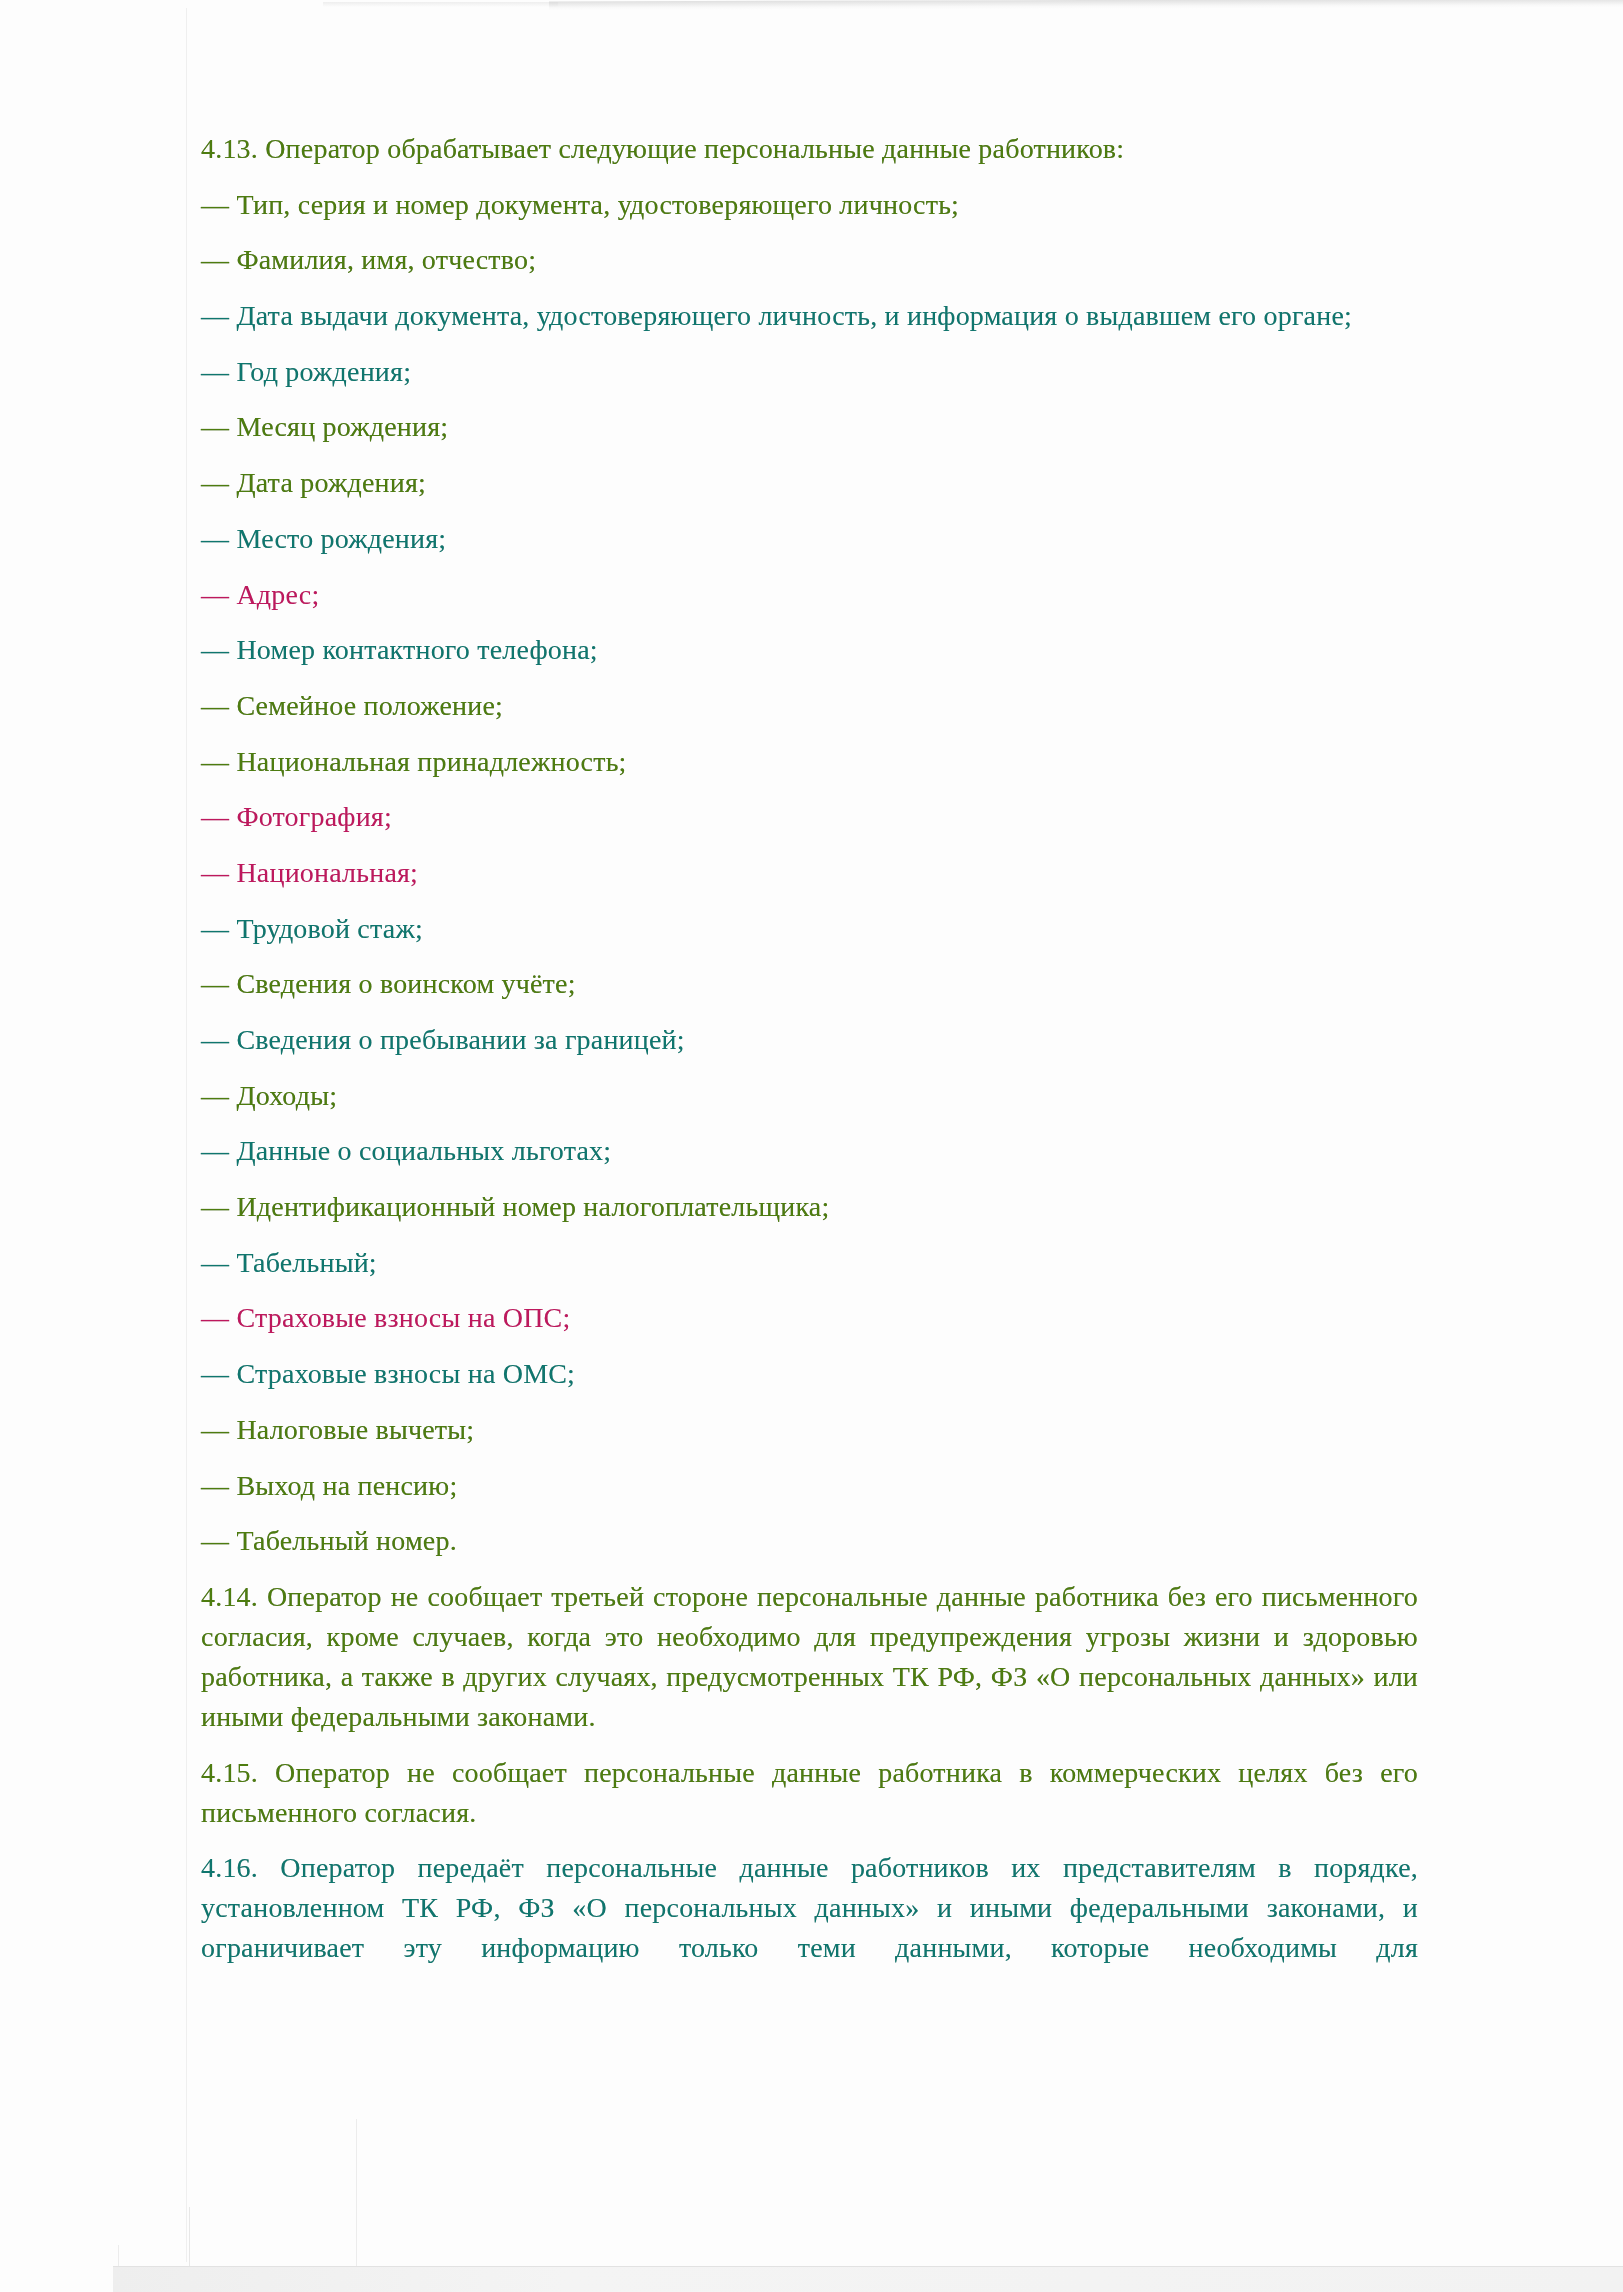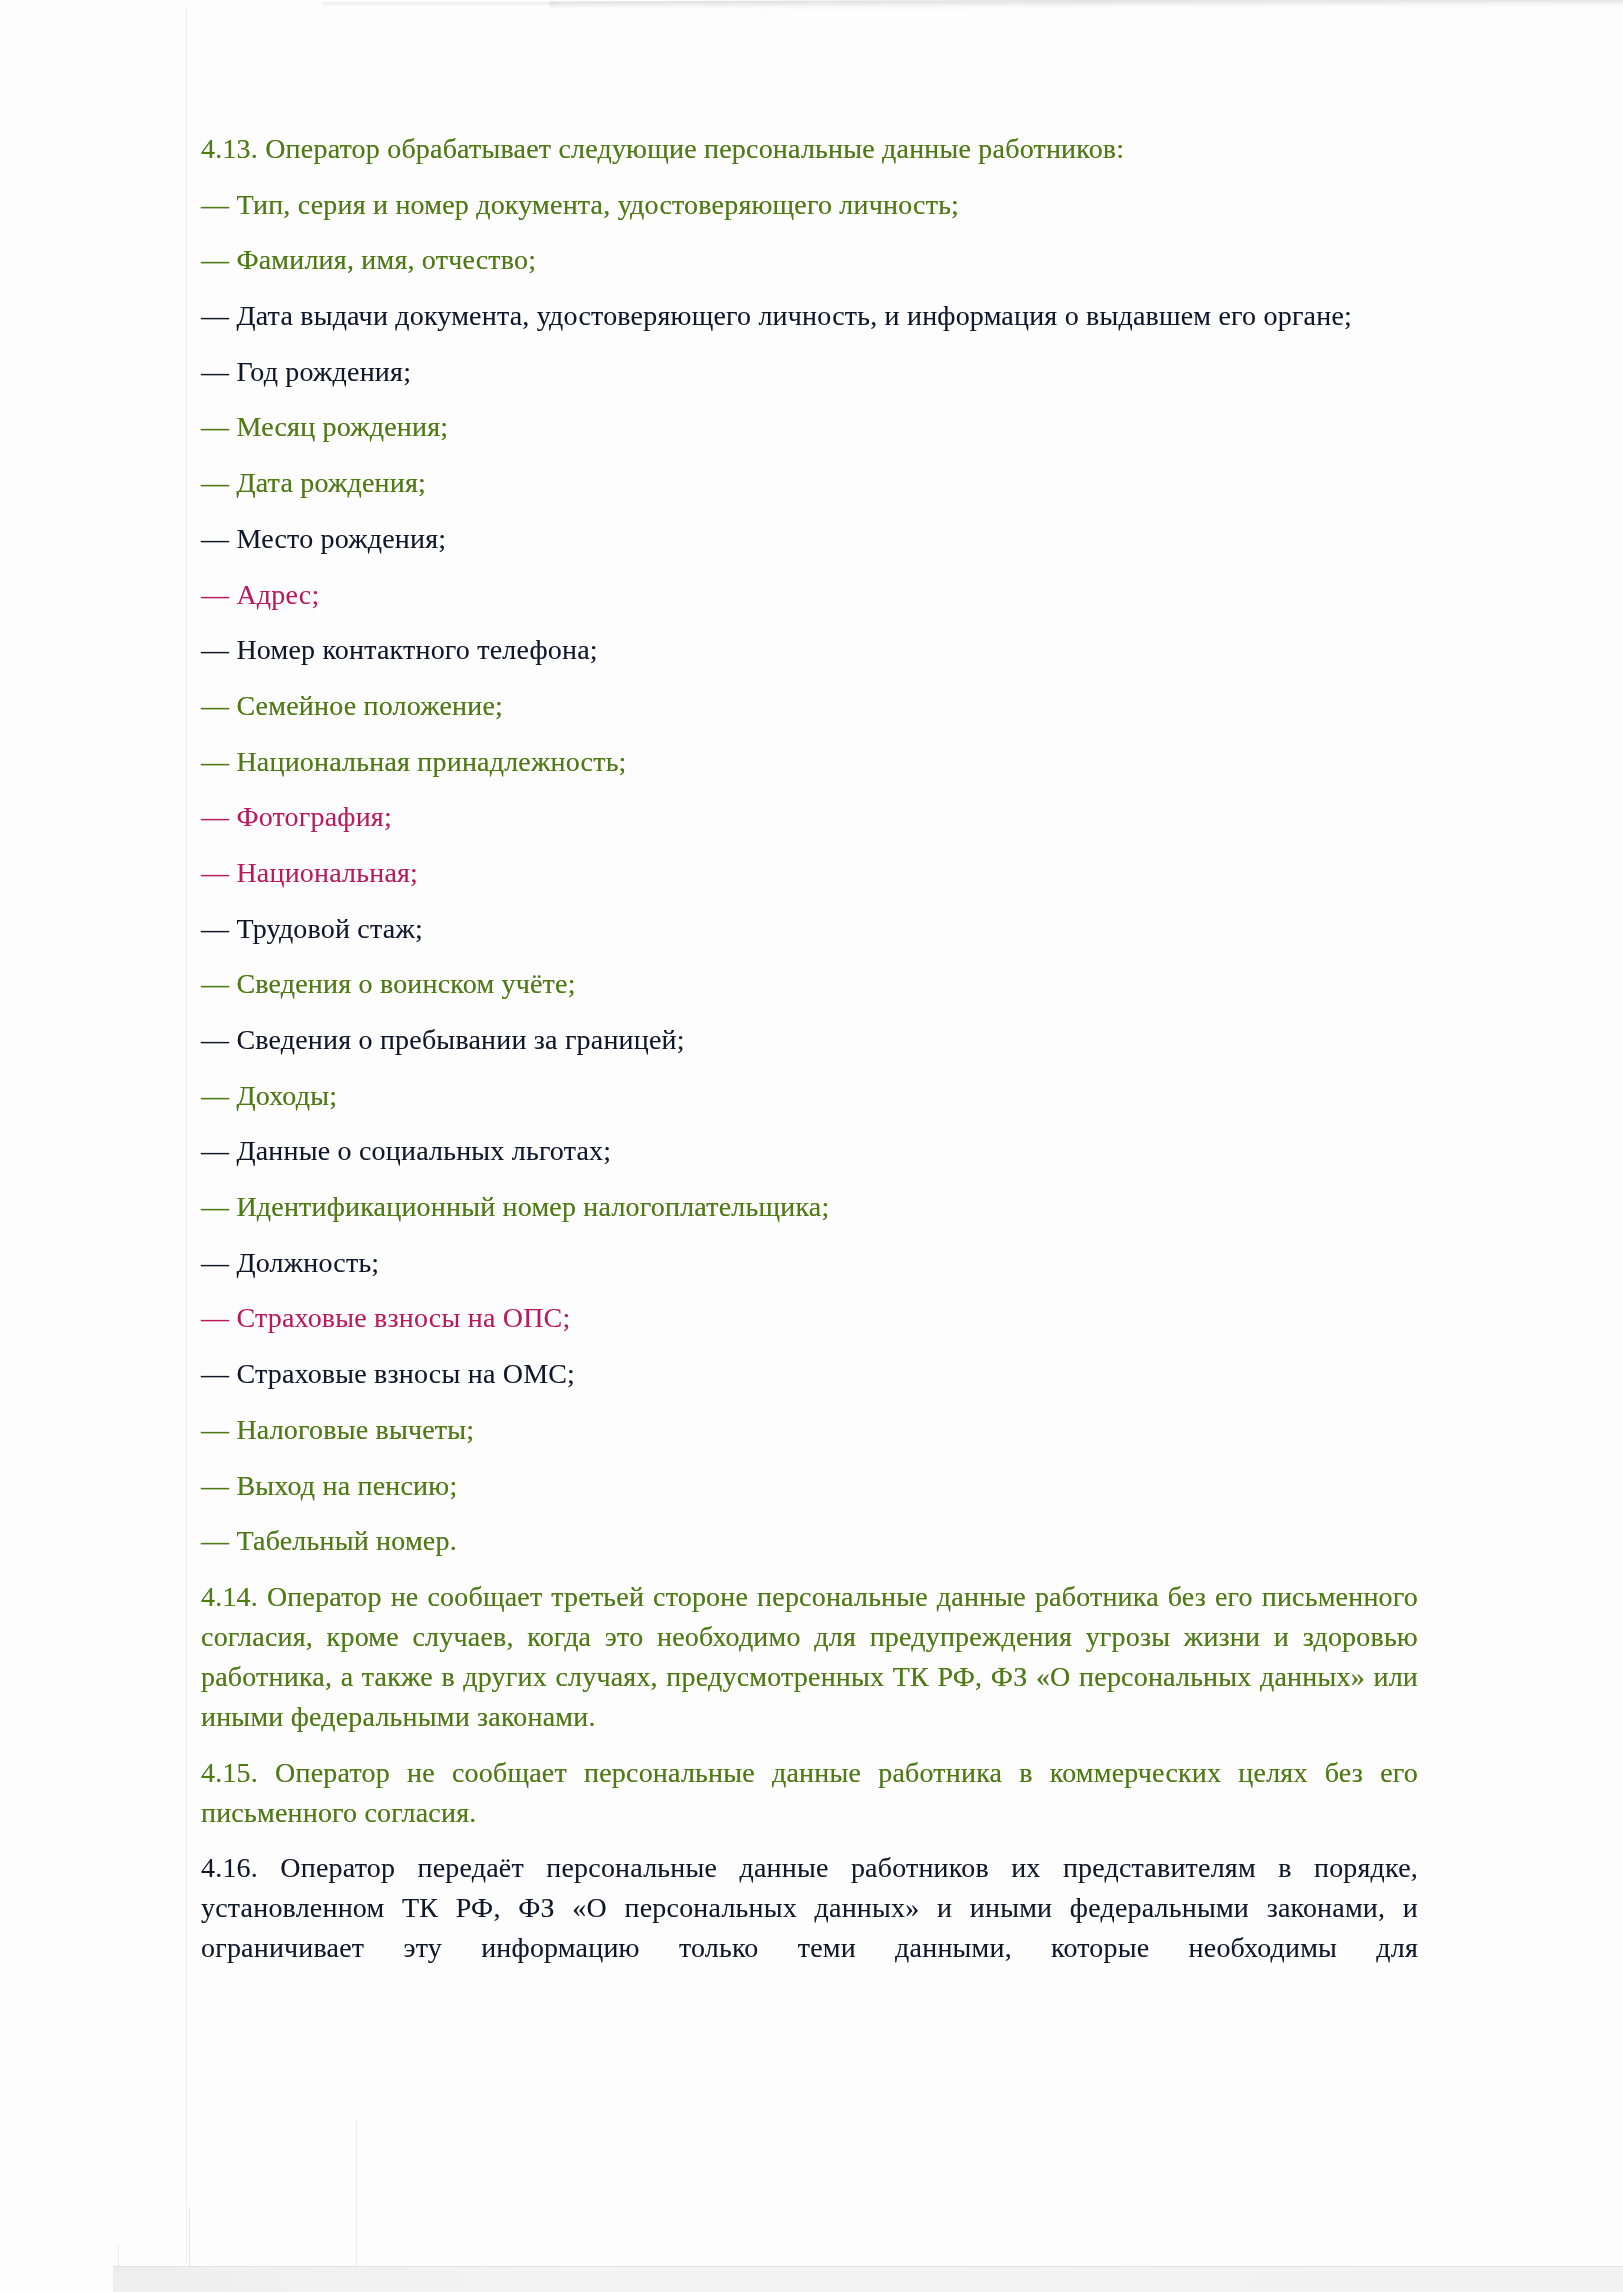--- a/index.html
+++ b/index.html
@@ -24,21 +24,21 @@
     width: 1217px;
     font-size: 28px;
     line-height: 40px;
     letter-spacing: 0.2px;
     color: #2e2e2e;
   }
   .para { margin: 0 0 15.7px 0; }
   .justify { text-align: justify; }
   .stretch-last { text-align: justify; text-align-last: justify; }
   .tone-dark  { color: #4d7c0f; text-shadow: 0 0 0.5px rgba(40,40,40,0.45); }
-  .tone-mid   { color: #0f172a; text-shadow: 0 0 0.5px rgba(70,70,70,0.35); }
+  .tone-mid   { color: #0f766e; text-shadow: 0 0 0.5px rgba(70,70,70,0.35); }
   .tone-light { color: #be185d; text-shadow: 0 0 0.5px rgba(120,120,120,0.3); }
 
   
   .artifact { position: absolute; pointer-events: none; }
   .artifact-top-streak {
     left: 549px; top: 0; width: 1074px; height: 8.8px;
     background: linear-gradient(to bottom, rgba(200,200,200,0.55), rgba(230,230,230,0.18) 70%, transparent);
     transform: rotate(-0.15deg);
   }
   .artifact-top-streak-left {
@@ -92,21 +92,21 @@
       <p class="para tone-dark">— Семейное положение;</p>
       <p class="para tone-dark">— Национальная принадлежность;</p>
       <p class="para tone-light">— Фотография;</p>
       <p class="para tone-light">— Национальная;</p>
       <p class="para tone-mid">— Трудовой стаж;</p>
       <p class="para tone-dark">— Сведения о воинском учёте;</p>
       <p class="para tone-mid">— Сведения о пребывании за границей;</p>
       <p class="para tone-dark">— Доходы;</p>
       <p class="para tone-mid">— Данные о социальных льготах;</p>
       <p class="para tone-dark">— Идентификационный номер налогоплательщика;</p>
-      <p class="para tone-mid">— Должность;</p>
+      <p class="para tone-mid">— Табельный;</p>
       <p class="para tone-light">— Страховые взносы на ОПС;</p>
       <p class="para tone-mid">— Страховые взносы на ОМС;</p>
       <p class="para tone-dark">— Налоговые вычеты;</p>
       <p class="para tone-dark">— Выход на пенсию;</p>
       <p class="para tone-dark">— Табельный номер.</p>
     </div>
 
     <p class="para justify tone-dark">4.14. Оператор не сообщает третьей стороне персональные данные работника без его письменного согласия, кроме случаев, когда это необходимо для предупреждения угрозы жизни и здоровью работника, а также в других случаях, предусмотренных ТК РФ, ФЗ «О персональных данных» или иными федеральными законами.</p>
 
     <p class="para justify tone-dark">4.15. Оператор не сообщает персональные данные работника в коммерческих целях без его письменного согласия.</p>

